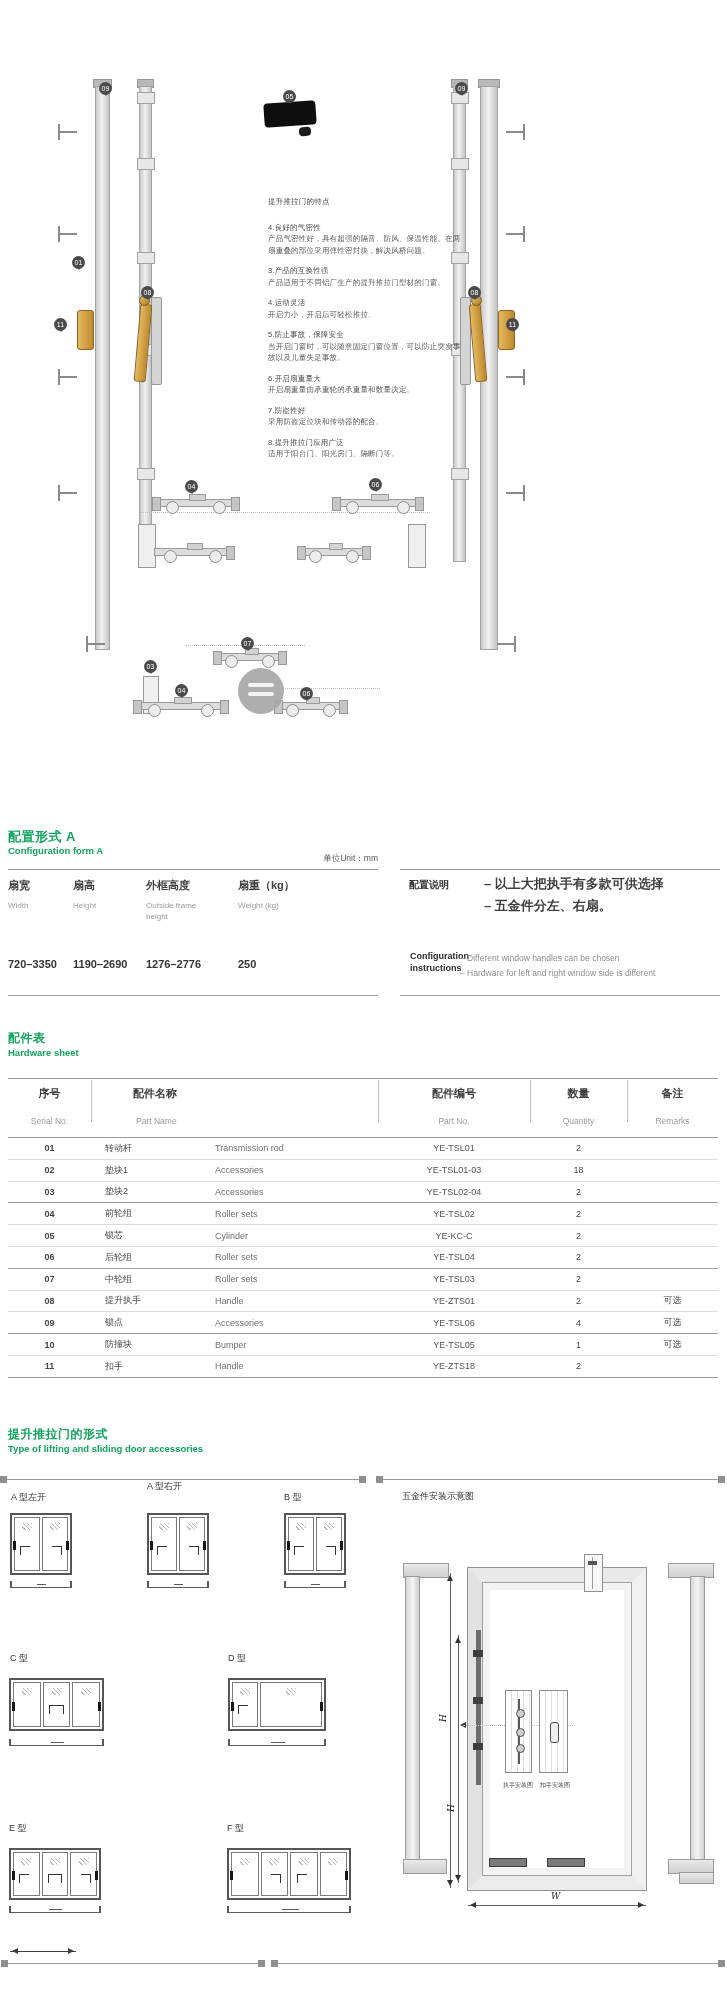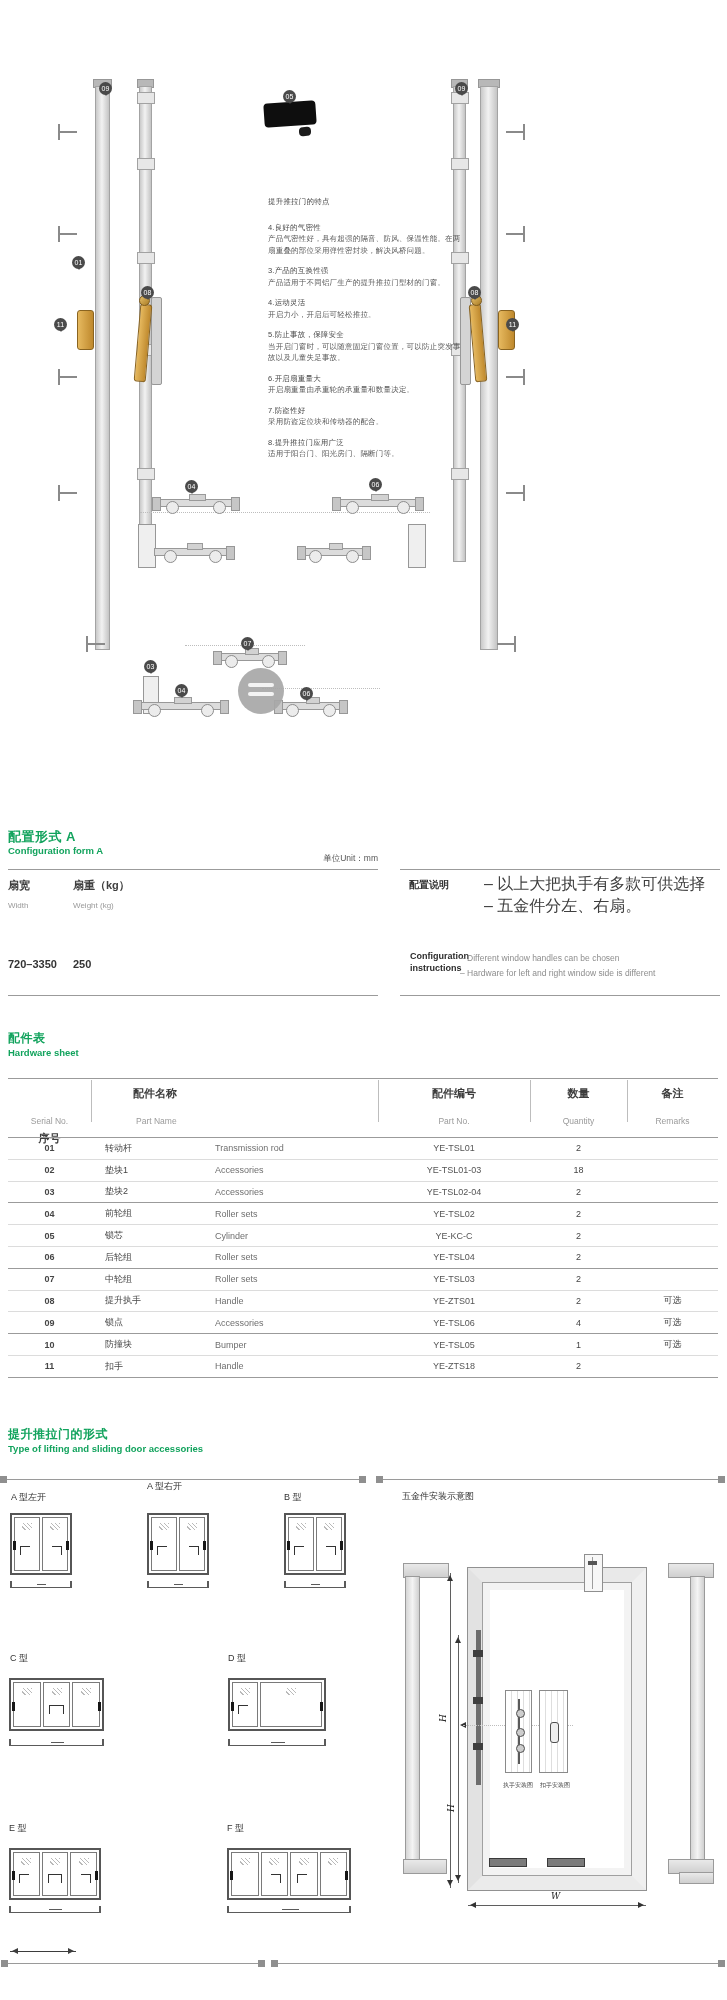--- a/index.html
+++ b/index.html
@@ -49,21 +49,21 @@
   .feat{margin-bottom:9px;}
   .feat .ft{color:#4a4a4a;}
 
   
   .unit{position:absolute;font-size:8.5px;color:#555;text-align:right;}
   .cfggrid{position:absolute;left:8px;top:878px;width:372px;display:grid;grid-template-columns:65px 73px 92px 87px auto;}
   .czh{font-size:11px;color:#3f3f3f;font-weight:bold;height:22px;}
   .cen{font-size:8px;color:#9a9a9a;width:54px;line-height:11px;height:58px;}
   .cval{font-size:11px;color:#333;font-weight:bold;}
   .ntzh{position:absolute;font-size:10px;font-weight:bold;color:#333;}
-  .nizh{position:absolute;font-size:16px;color:#3f3f3f;line-height:22px;font-weight:normal;}
+  .nizh{position:absolute;font-size:13px;color:#3f3f3f;line-height:22px;font-weight:bold;}
   .nten{position:absolute;font-size:9px;font-weight:bold;color:#2c2c2c;width:72px;line-height:12px;}
   .nien{position:absolute;font-size:8.5px;color:#8d8d8d;line-height:15px;}
 
   
   .ph-zh{position:absolute;font-size:11px;color:#3d3d3d;font-weight:bold;text-align:center;}
   .ph-en{position:absolute;font-size:8.5px;color:#9a9a9a;text-align:center;}
   .prows{position:absolute;left:8px;top:1138px;width:710px;}
   .prow{display:grid;grid-template-columns:83px 117px 170px 152px 97px auto;height:20.8px;
         align-items:center;border-bottom:1px solid #dcdcdc;font-size:9px;color:#454545;}
   .prow:nth-child(3),.prow:nth-child(6),.prow:nth-child(9),.prow:last-child{border-bottom-color:#9b9b9b;}
@@ -306,22 +306,32 @@
     <div class="hr" style="left:400px;top:869px;width:320px;"></div>
 
     <div class="cfggrid">
 
         <div>
           <div class="czh">扇宽</div>
           <div class="cen">Width</div>
           <div class="cval">720–3350</div>
         </div>
 
-
-
+        <div>
+          <div class="czh">扇高</div>
+          <div class="cen">Height</div>
+          <div class="cval">1190–2690</div>
+        </div>
+
+
+        <div>
+          <div class="czh">外框高度</div>
+          <div class="cen">Outside frame height</div>
+          <div class="cval">1276–2776</div>
+        </div>
 
         <div>
           <div class="czh">扇重（kg）</div>
           <div class="cen">Weight (kg)</div>
           <div class="cval">250</div>
         </div>
       </div>
 
     <div class="ntzh" style="left:409px;top:878px;">配置说明</div>
     <div class="nizh" style="left:484px;top:873px;">
@@ -343,21 +353,21 @@
   <div>
     <div class="gt-zh" style="left:8px;top:1030px;font-size:12px;">配件表</div>
     <div class="gt-en" style="left:8px;top:1047px;">Hardware sheet</div>
 
     <div class="hr" style="left:8px;top:1078px;width:710px;"></div>
     <div class="vr" style="left:91px;top:1080px;height:42px;"></div>
     <div class="vr" style="left:378px;top:1080px;height:42px;"></div>
     <div class="vr" style="left:530px;top:1080px;height:42px;"></div>
     <div class="vr" style="left:627px;top:1080px;height:42px;"></div>
 
-    <div class="ph-zh" style="left:8px;top:1086px;width:83px;margin-top:45px;">序号</div>
+    <div class="ph-zh" style="left:8px;top:1086px;width:83px;">序号</div>
     <div class="ph-en" style="left:8px;top:1116px;width:83px;">Serial No.</div>
     <div class="ph-zh" style="left:133px;top:1086px;text-align:left;">配件名称</div>
     <div class="ph-en" style="left:136px;top:1116px;text-align:left;">Part Name</div>
     <div class="ph-zh" style="left:378px;top:1086px;width:152px;">配件编号</div>
     <div class="ph-en" style="left:378px;top:1116px;width:152px;">Part No.</div>
     <div class="ph-zh" style="left:530px;top:1086px;width:97px;">数量</div>
     <div class="ph-en" style="left:530px;top:1116px;width:97px;">Quantity</div>
     <div class="ph-zh" style="left:627px;top:1086px;width:91px;">备注</div>
     <div class="ph-en" style="left:627px;top:1116px;width:91px;">Remarks</div>
     <div class="hr" style="left:8px;top:1137px;width:710px;"></div>

